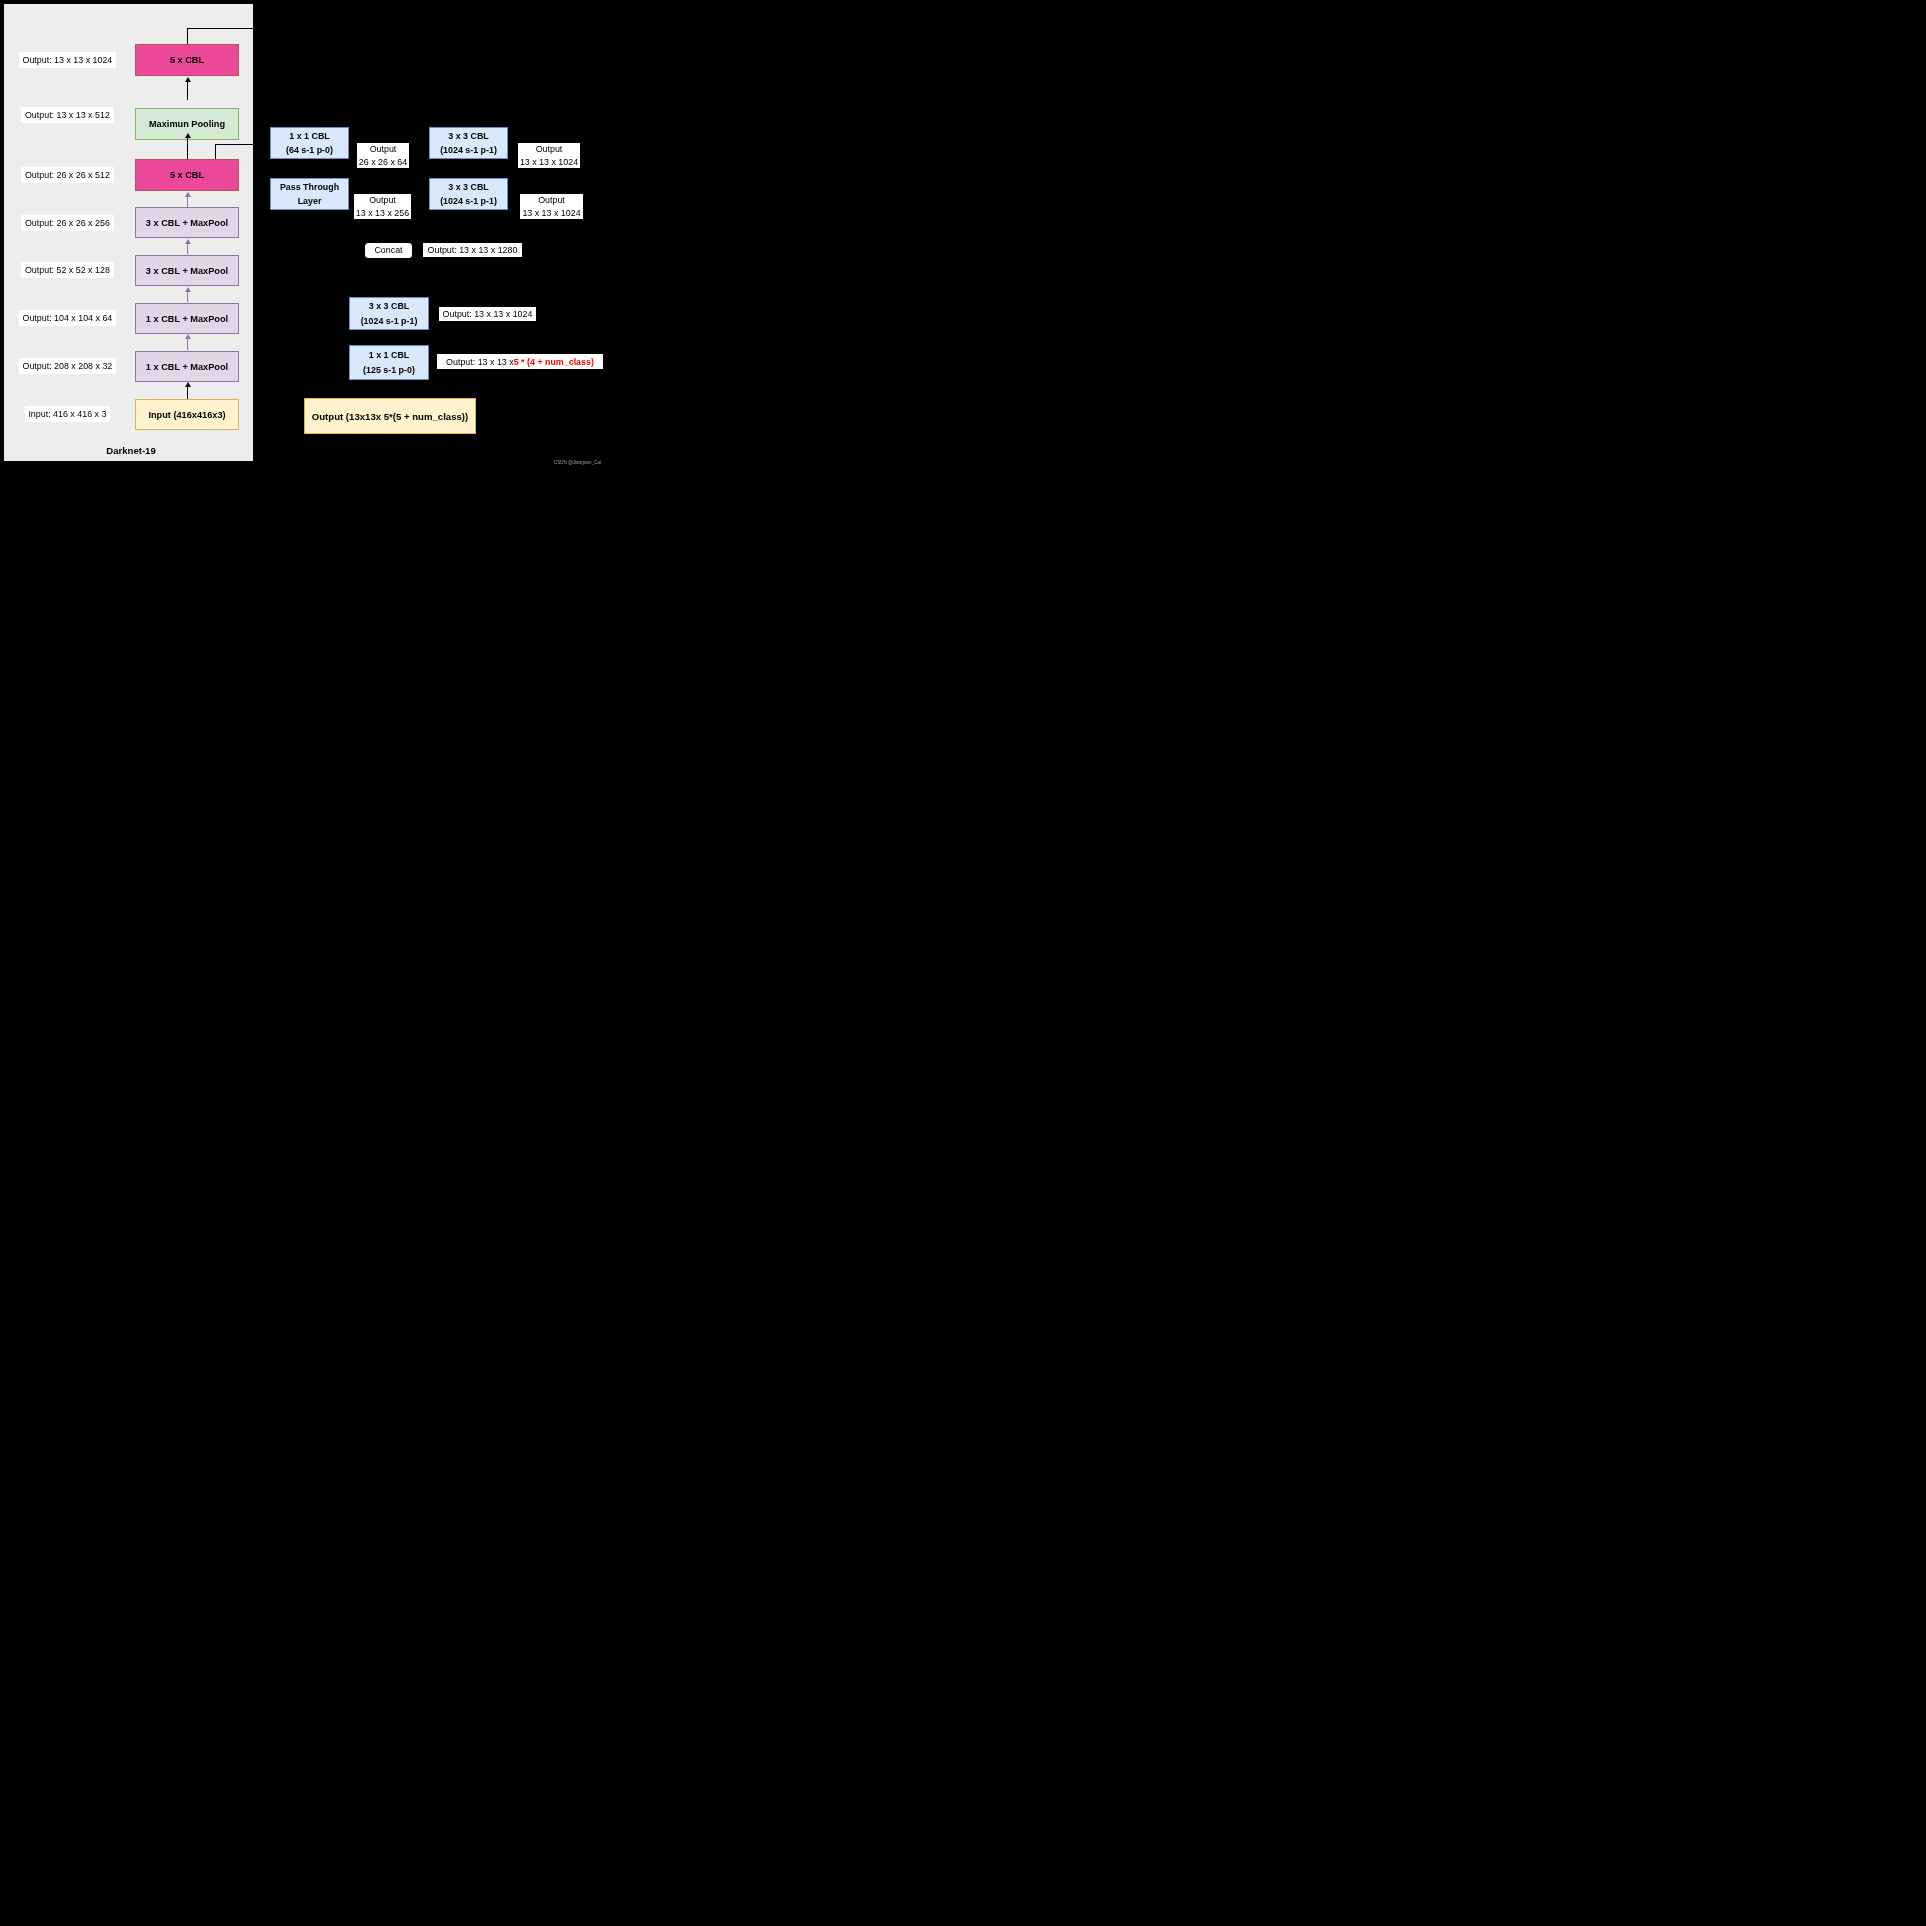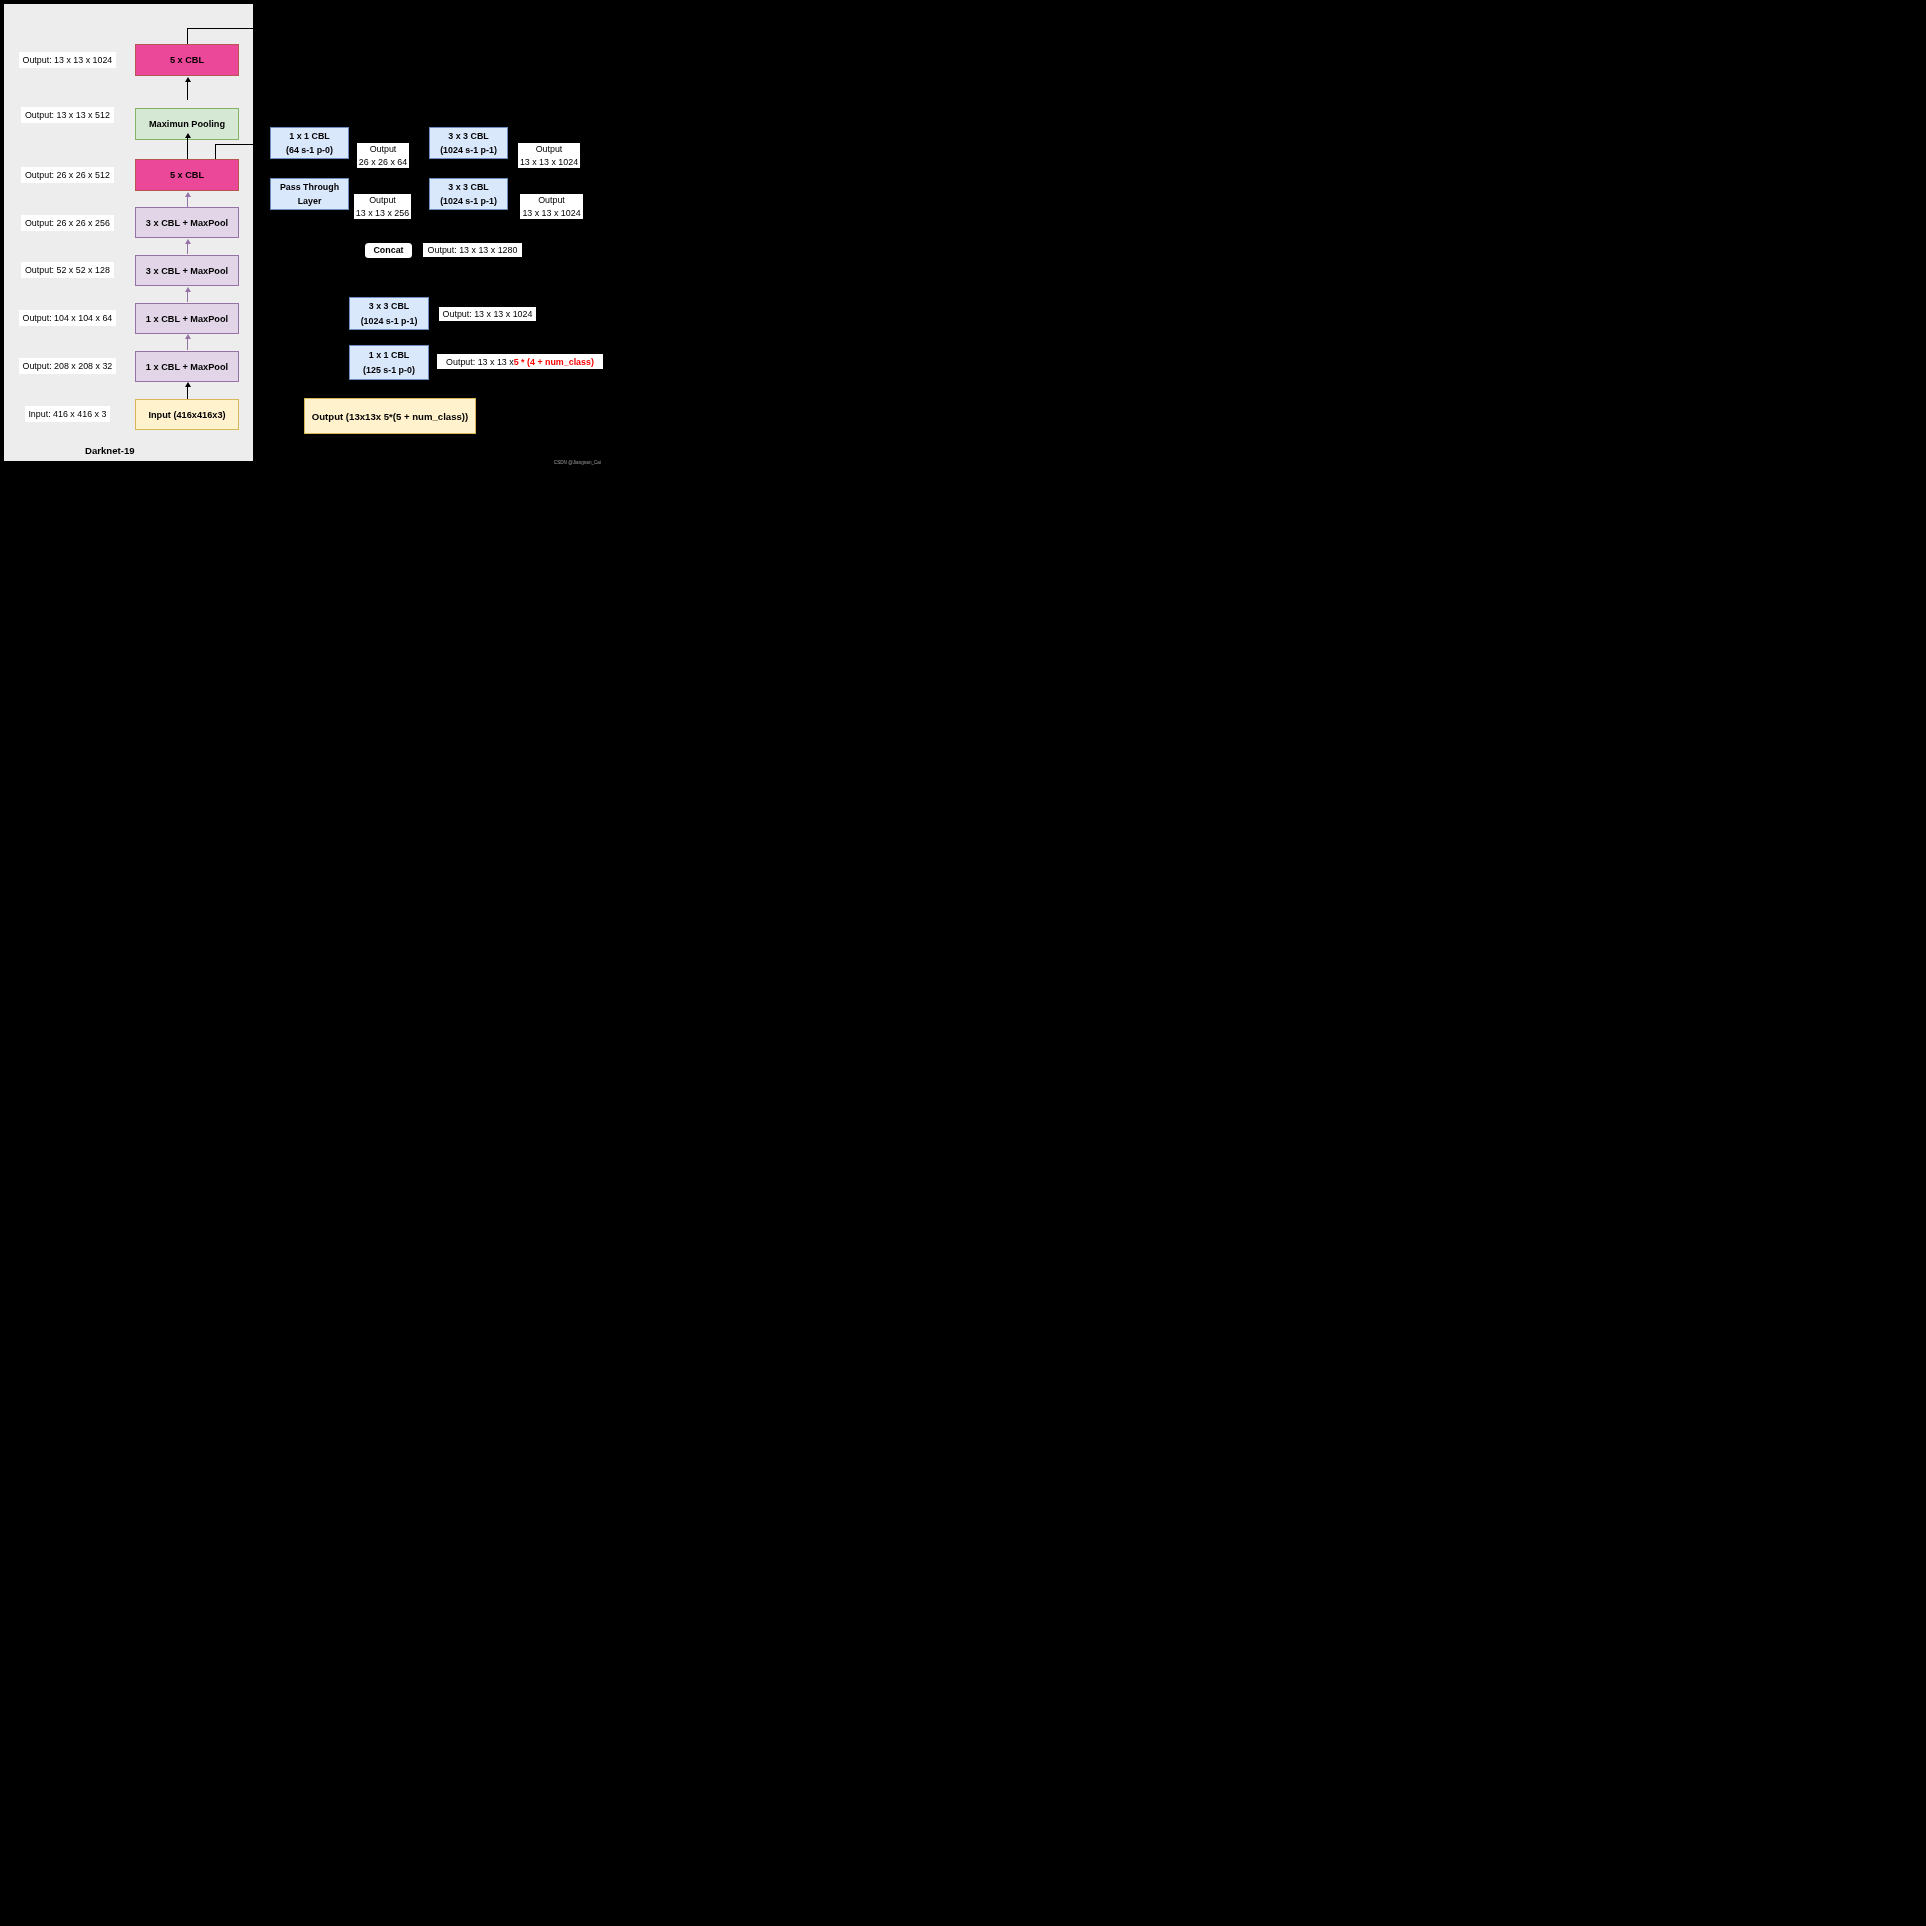--- a/index.html
+++ b/index.html
@@ -53,21 +53,21 @@
   }
   .annotation-wrap span {
     background: #ffffff;
     padding: 3.1px 3.9px;
     font-size: 8.9px;
     white-space: nowrap;
   }
   #darknet-title {
     position: absolute;
     left: 85px; top: 445px; width: 92px;
-    text-align: left;
+    text-align: center;
     font-weight: bold;
     font-size: 9.6px;
   }
   
   .aline { position: absolute; width: 1.2px; }
   .ahead {
     position: absolute;
     width: 0; height: 0;
     border-left: 3.1px solid transparent;
     border-right: 3.1px solid transparent;
@@ -108,21 +108,20 @@
   }
   .wlabel.two-line { line-height: 12.7px; margin-top: 12px; }
   #concat-box {
     position: absolute;
     background: #ffffff;
     border-radius: 3.5px;
     display: flex;
     align-items: center;
     justify-content: center;
     font-size: 8.9px;
-    font-weight: bold;
   }
   #final-output-box {
     position: absolute;
     background: #fff2cc;
     border: solid #d6b656;
     border-width: 1.9px 1.2px;
     box-sizing: border-box;
     display: flex;
     align-items: center;
     justify-content: center;

